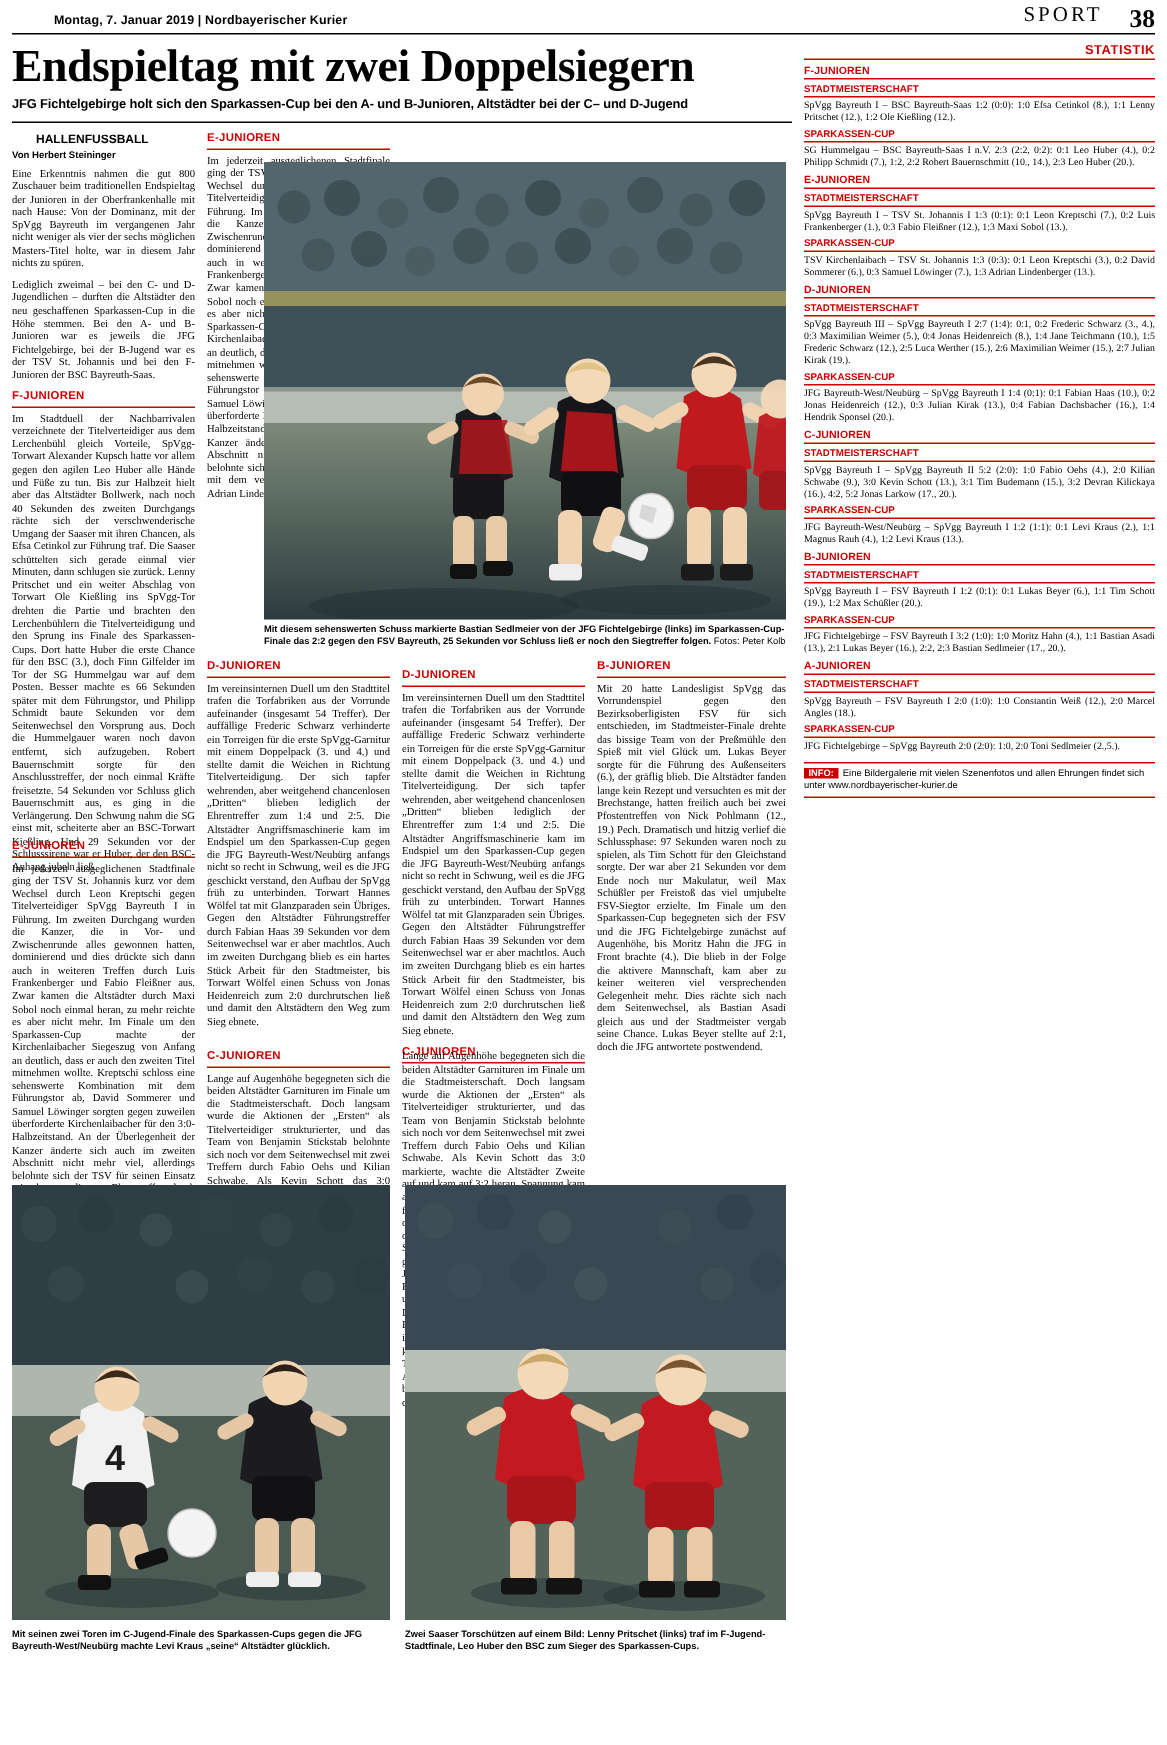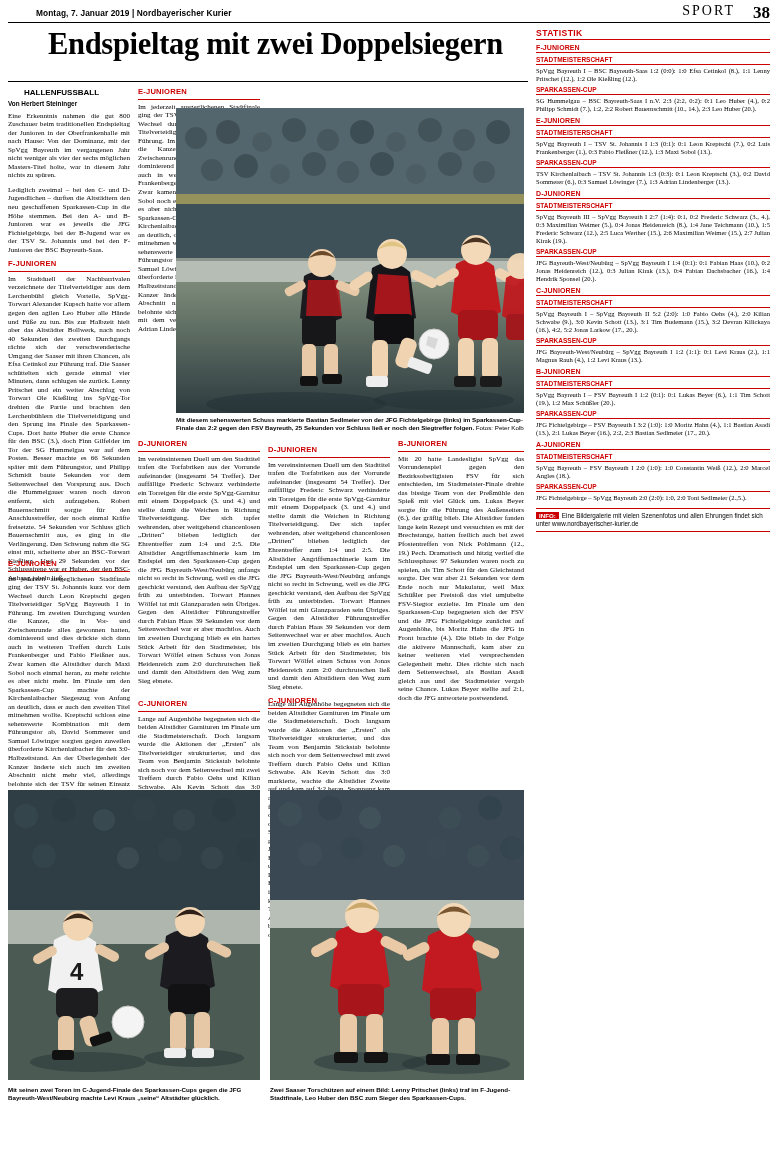--- a/index.html
+++ b/index.html
@@ -20,21 +20,21 @@
   }
   .masthead .left{font-family:"Liberation Sans",sans-serif;font-size:8.3px;font-weight:bold;letter-spacing:.1px;padding-left:28px;}
   .masthead .right{display:flex;align-items:flex-start;gap:18px;}
   .masthead .sportword{font-family:"Liberation Serif",serif;font-size:14px;letter-spacing:2px;}
   .masthead .pagenum{font-family:"Liberation Serif",serif;font-size:17px;font-weight:bold;}
 
   
   .headline{
     position:absolute;left:8px;top:28px;width:520px;
     font-family:"Liberation Serif",serif;font-weight:bold;font-size:30.5px;
-    line-height:32px;letter-spacing:-.3px;margin-left:40px;
+    line-height:32px;letter-spacing:-.3px;
   }
   .subhead{
     position:absolute;left:8px;top:64px;width:520px;
     font-family:"Liberation Sans",sans-serif;font-size:8.6px;font-weight:bold;
     line-height:11px;letter-spacing:-.1px;
   }
   .rule-top{position:absolute;left:8px;top:81px;width:520px;border-top:1px solid #000;}
 
   
   .col{position:absolute;font-family:"Liberation Serif",serif;font-size:7.1px;line-height:8.55px;text-align:justify;}
@@ -60,21 +60,21 @@
   .caption{
     position:absolute;font-family:"Liberation Sans",sans-serif;font-size:6.2px;
     line-height:7.6px;font-weight:bold;color:#000;
   }
   .caption .credit{font-weight:normal;}
 
   
   .rail{position:absolute;left:536px;top:28px;width:234px;}
   .rail .railtitle{
     font-family:"Liberation Sans",sans-serif;font-weight:bold;font-size:8.6px;
-    color:#cc0000;letter-spacing:.4px;
+    color:#cc0000;letter-spacing:.4px;text-align:right;
   }
   .rail .rule{border-top:1px solid #cc0000;margin-top:1px;margin-bottom:3px;}
   .rail .group{margin-bottom:3px;}
   .rail .cat{
     font-family:"Liberation Sans",sans-serif;font-weight:bold;font-size:7px;
     color:#cc0000;letter-spacing:.1px;margin-top:4px;
   }
   .rail .catline{border-top:.6px solid #cc0000;margin:1px 0 2px 0;}
   .rail .sub{
     font-family:"Liberation Sans",sans-serif;font-weight:bold;font-size:6.5px;
@@ -106,27 +106,28 @@
 
   <div class="masthead">
     <div class="left">Montag, 7. Januar 2019 | Nordbayerischer Kurier</div>
     <div class="right">
       <span class="sportword">SPORT</span>
       <span class="pagenum">38</span>
     </div>
   </div>
 
   <div class="headline">Endspieltag mit zwei Doppelsiegern</div>
+  <div class="subhead">JFG Fichtelgebirge holt sich den Sparkassen-Cup bei den A- und B-Junioren, Altstädter bei der C– und D-Jugend</div>
   <div class="rule-top"></div>
 
   <div class="col" style="left:8px;top:88px;width:122px;height:470px;">
     <div class="kicker">HALLENFUSSBALL</div>
     <div class="byline">Von Herbert Steininger</div>
     <p>Eine Erkenntnis nahmen die gut 800 Zuschauer beim traditionellen Endspieltag der Junioren in der Oberfrankenhalle mit nach Hause: Von der Dominanz, mit der SpVgg Bayreuth im vergangenen Jahr nicht weniger als vier der sechs möglichen Masters-Titel holte, war in diesem Jahr nichts zu spüren.</p>
-    <p>Lediglich zweimal – bei den C- und D-Jugendlichen – durften die Altstädtern den neu geschaffenen Sparkassen-Cup in die Höhe stemmen. Bei den A- und B-Junioren war es jeweils die JFG Fichtelgebirge, bei der B-Jugend war es der TSV St. Johannis und bei den F-Junioren der BSC Bayreuth-Saas.</p>
+    <p>Lediglich zweimal – bei den C- und D-Jugendlichen – durften die Altstädter den neu geschaffenen Sparkassen-Cup in die Höhe stemmen. Bei den A- und B-Junioren war es jeweils die JFG Fichtelgebirge, bei der B-Jugend war es der TSV St. Johannis und bei den F-Junioren der BSC Bayreuth-Saas.</p>
     <div class="redhead first">F-JUNIOREN</div>
     <div class="hr-red"></div>
     <p>Im Stadtduell der Nachbarrivalen verzeichnete der Titelverteidiger aus dem Lerchenbühl gleich Vorteile, SpVgg-Torwart Alexander Kupsch hatte vor allem gegen den agilen Leo Huber alle Hände und Füße zu tun. Bis zur Halbzeit hielt aber das Altstädter Bollwerk, nach noch 40 Sekunden des zweiten Durchgangs rächte sich der verschwenderische Umgang der Saaser mit ihren Chancen, als Efsa Cetinkol zur Führung traf. Die Saaser schüttelten sich gerade einmal vier Minuten, dann schlugen sie zurück. Lenny Pritschet und ein weiter Abschlag von Torwart Ole Kießling ins SpVgg-Tor drehten die Partie und brachten den Lerchenbühlern die Titelverteidigung und den Sprung ins Finale des Sparkassen-Cups. Dort hatte Huber die erste Chance für den BSC (3.), doch Finn Gilfelder im Tor der SG Hummelgau war auf dem Posten. Besser machte es 66 Sekunden später mit dem Führungstor, und Philipp Schmidt baute Sekunden vor dem Seitenwechsel den Vorsprung aus. Doch die Hummelgauer waren noch davon entfernt, sich aufzugeben. Robert Bauernschmitt sorgte für den Anschlusstreffer, der noch einmal Kräfte freisetzte. 54 Sekunden vor Schluss glich Bauernschmitt aus, es ging in die Verlängerung. Den Schwung nahm die SG einst mit, scheiterte aber an BSC-Torwart Kießling. Und 29 Sekunden vor der Schlusssirene war er Huber, der den BSC-Anhang jubeln ließ.</p>
   </div>
 
   <div class="col" style="left:138px;top:88px;width:122px;height:470px;">
     <div class="redhead first">E-JUNIOREN</div>
     <div class="hr-red"></div>
     <p>Im jederzeit ausgeglichenen Stadtfinale ging der TSV St. Johannis kurz vor dem Wechsel durch Leon Kreptschi gegen Titelverteidiger SpVgg Bayreuth I in Führung. Im zweiten Durchgang wurden die Kanzer, die in Vor- und Zwischenrunde alles gewonnen hatten, dominierend und dies drückte sich dann auch in weiteren Treffen durch Luis Frankenberger und Fabio Fleißner aus. Zwar kamen die Altstädter durch Maxi Sobol noch einmal heran, zu mehr reichte es aber nicht mehr. Im Finale um den Sparkassen-Cup machte der Kirchenlaibacher Siegeszug von Anfang an deutlich, dass er auch den zweiten Titel mitnehmen wollte. Kreptschi schloss eine sehenswerte Kombination mit dem Führungstor ab, David Sommerer und Samuel Löwinger sorgten gegen zuweilen überforderte Kirchenlaibacher für den 3:0-Halbzeitstand. An der Überlegenheit der Kanzer änderte sich auch im zweiten Abschnitt nicht mehr viel, allerdings belohnte sich der TSV für seinen Einsatz mit dem verdienten Ehrentreffer durch Adrian Lindenberger.</p>
   </div>

